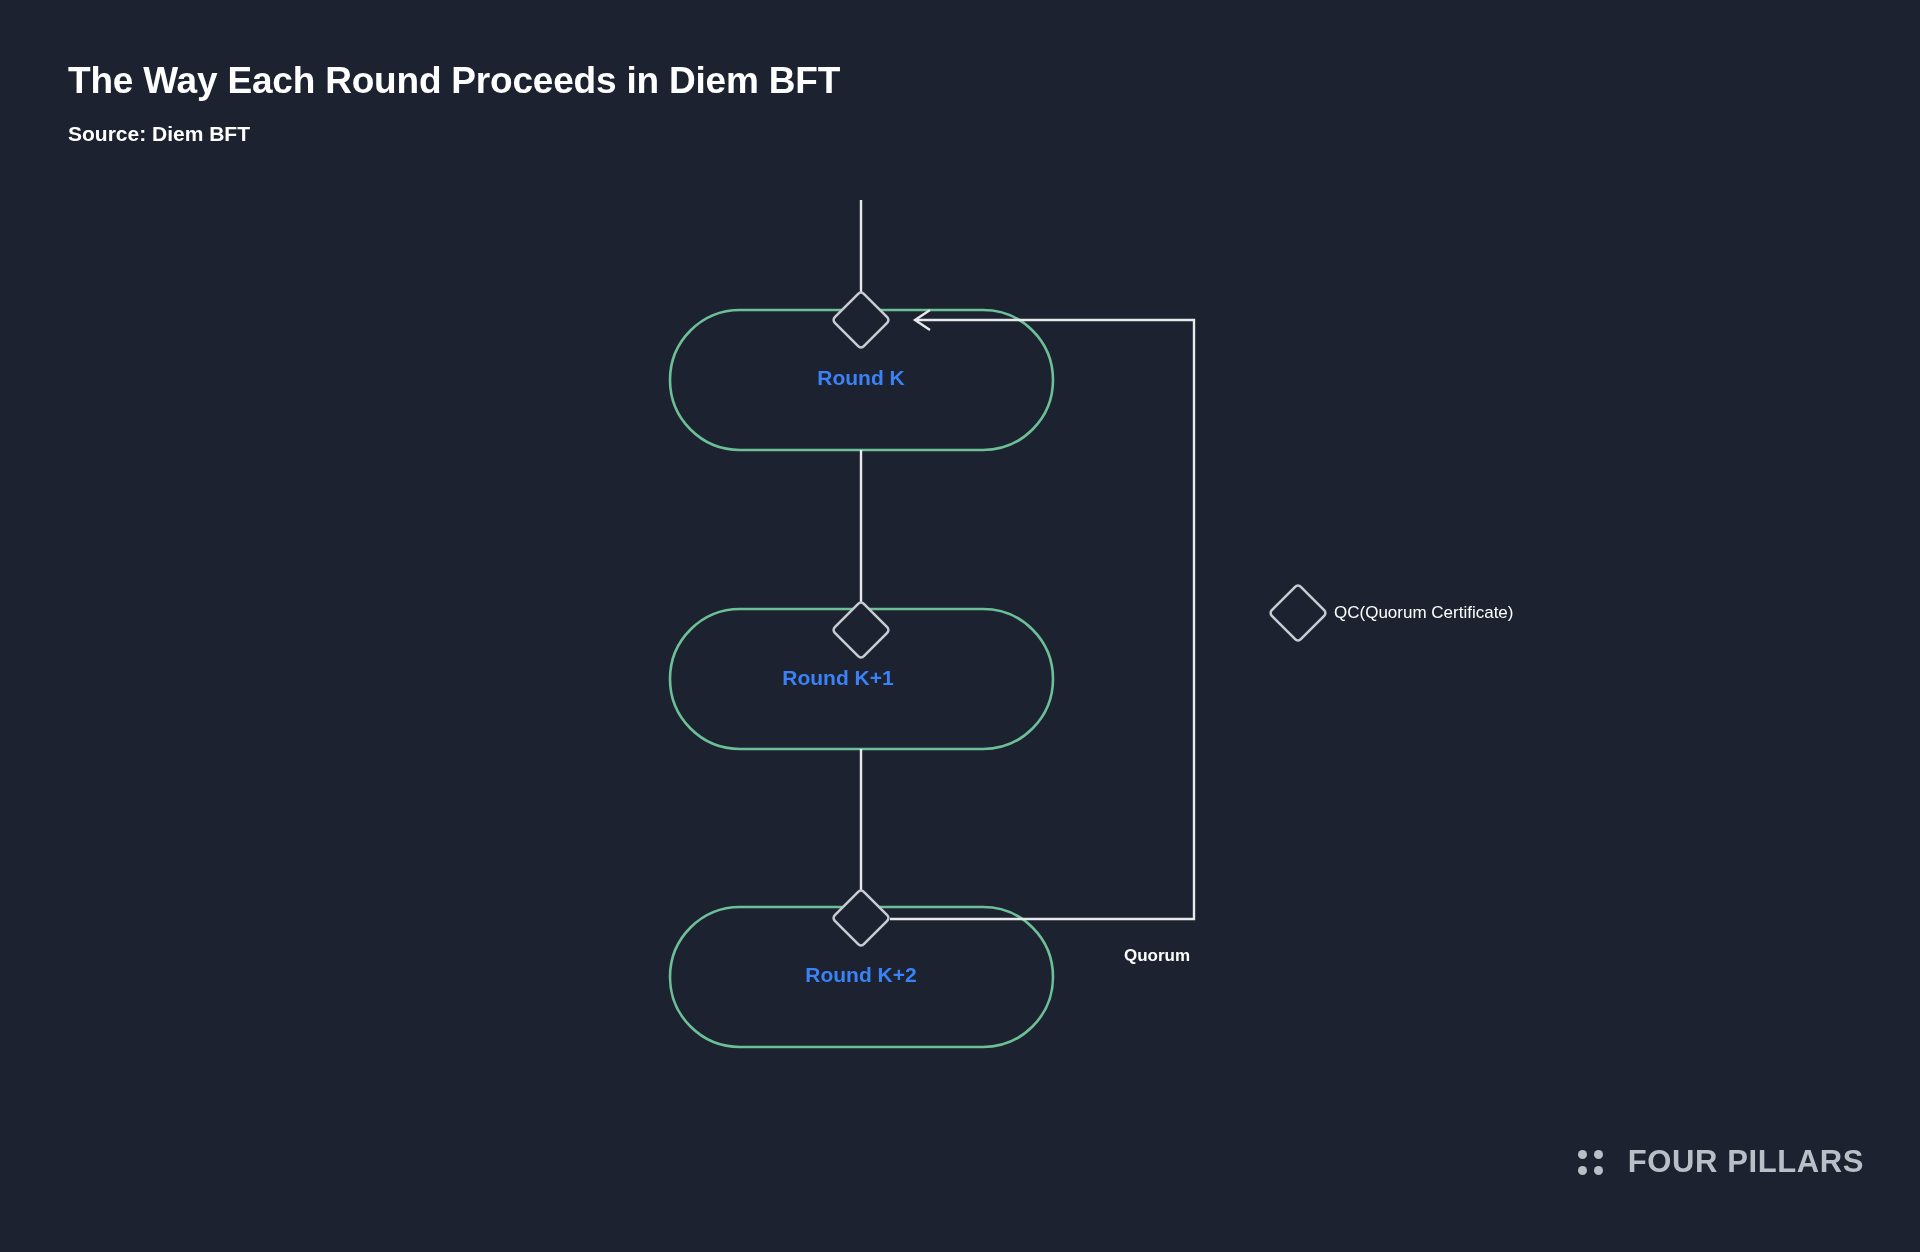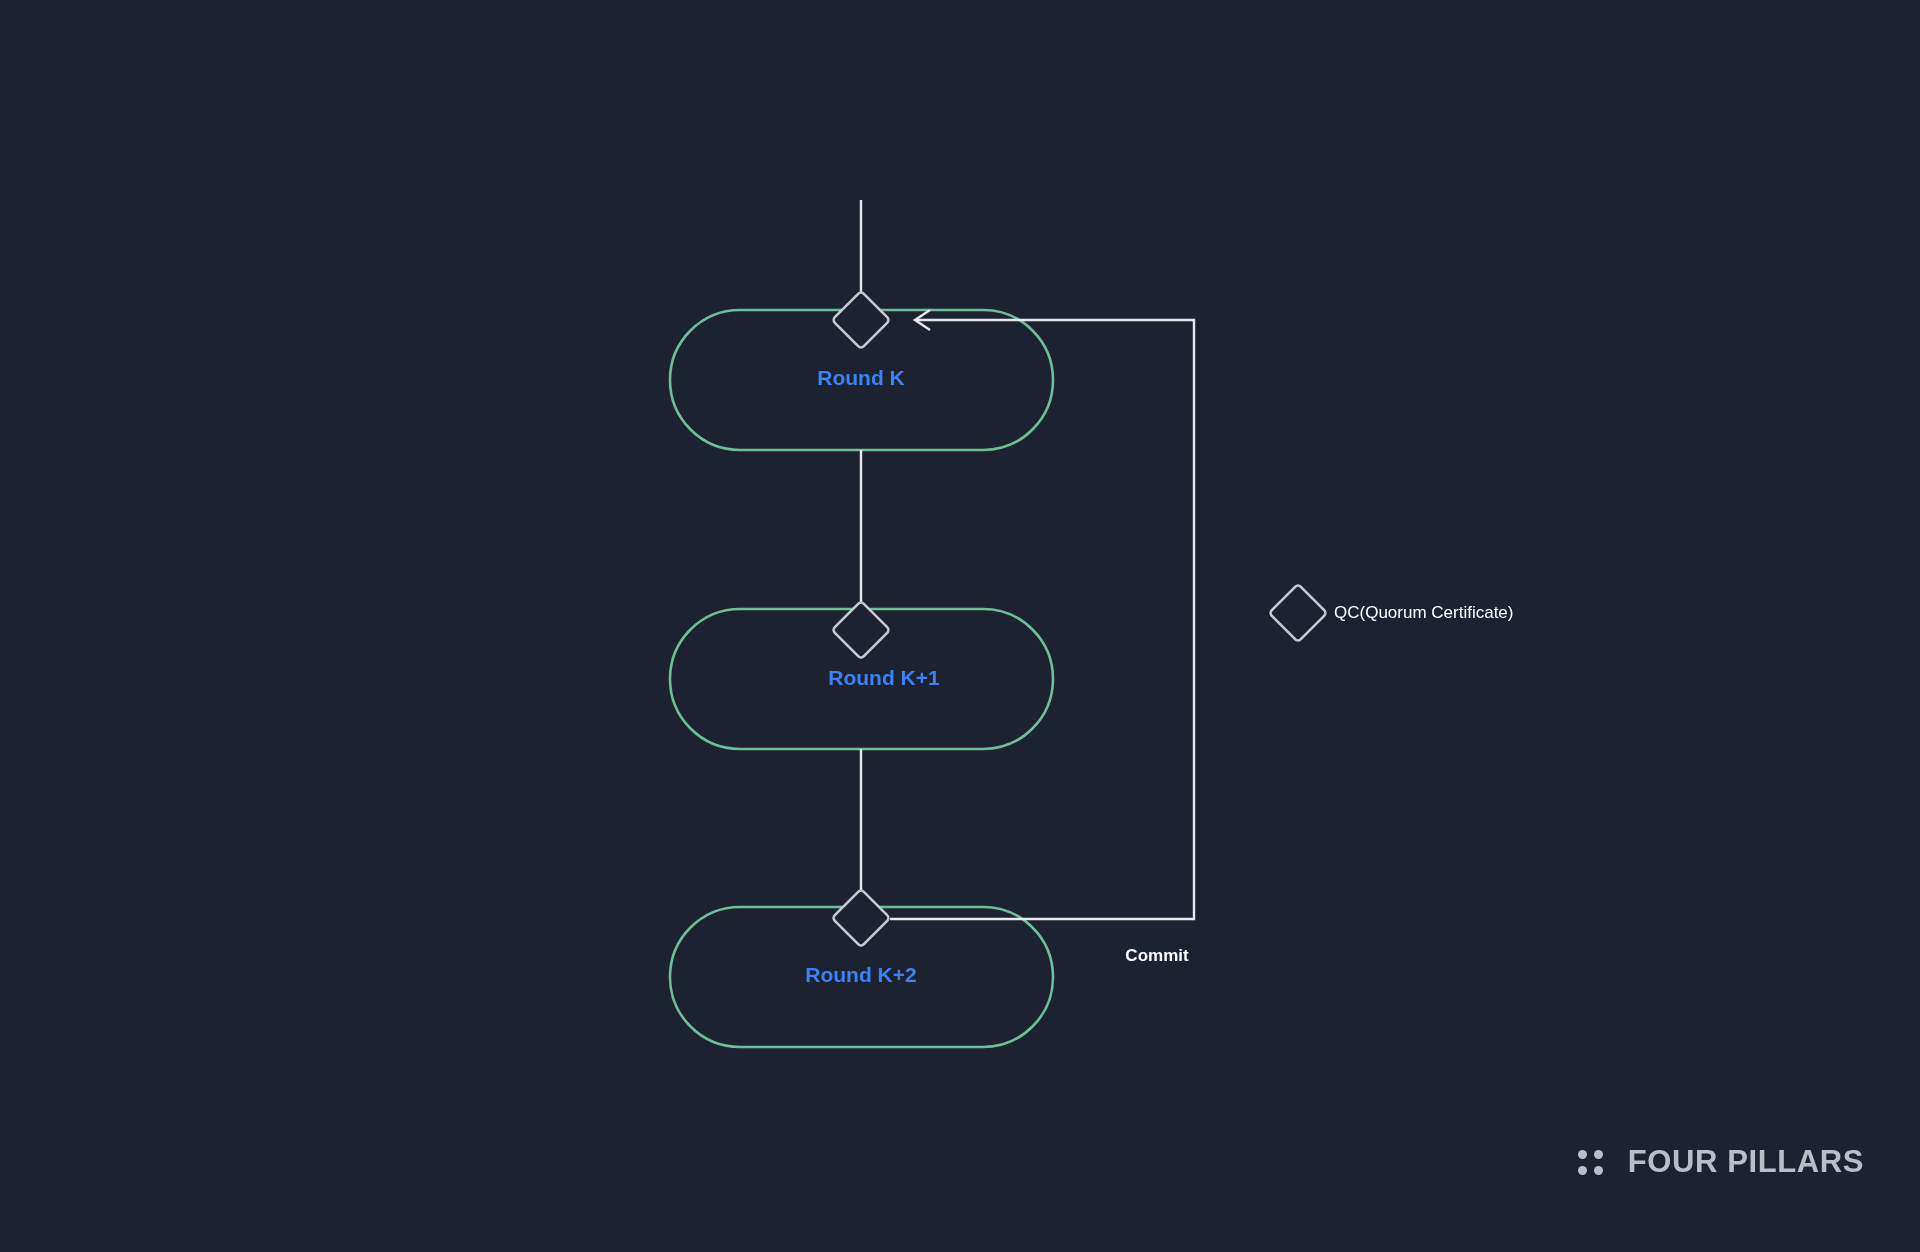--- a/index.html
+++ b/index.html
@@ -114,20 +114,24 @@
     letter-spacing: 0.6px;
     color: #b9bec7;
     white-space: nowrap;
   }
 </style>
 </head>
 <body>
 
 <div id="canvas">
 
+  <div class="header">
+    <h1 class="title">The Way Each Round Proceeds in Diem BFT</h1>
+    <p class="subtitle">Source: Diem BFT</p>
+  </div>
 
   <svg id="stage" viewBox="0 0 1920 1252" width="1920" height="1252">
 
     <path class="hit" d="M 861 200 L 861 298" stroke="#e8e9ec" stroke-width="2.4" fill="none"></path>
 
     <rect class="hit" x="670" y="310" width="383" height="140" rx="70" ry="70" fill="none" stroke="#6cbf97" stroke-width="2.6"></rect>
 
     <rect class="hit" x="840.5" y="299.5" width="41" height="41" rx="4" ry="4" transform="rotate(45 861 320)" fill="#1c2230" stroke="#c7cad0" stroke-width="2.6"></rect>
 
     <path class="hit" d="M 861 450 L 861 608" stroke="#e8e9ec" stroke-width="2.4" fill="none"></path>
@@ -142,25 +146,25 @@
 
     <path class="hit" d="M 890 919 L 1194 919 L 1194 320 L 917 320" stroke="#e8e9ec" stroke-width="2.4" fill="none" stroke-linecap="butt" stroke-linejoin="miter"></path>
 
     <path class="hit" d="M 930 310 L 915 320 L 930 330" stroke="#e8e9ec" stroke-width="2.4" fill="none" stroke-linecap="butt" stroke-linejoin="miter"></path>
 
     <rect class="hit" x="1277.5" y="592.5" width="41" height="41" rx="4" ry="4" transform="rotate(45 1298 613)" fill="#1c2230" stroke="#c7cad0" stroke-width="2.6"></rect>
   </svg>
 
   <div class="node-label" style="left:861px; top:378px;">Round K</div>
 
-  <div class="node-label" style="left:884px; top:678px;">Round K+1</div>
+  <div class="node-label" style="left:838px; top:678px;">Round K+1</div>
 
   <div class="node-label" style="left:861px; top:975px;">Round K+2</div>
 
-  <div class="edge-label" style="left:1157px; top:956px;">Commit</div>
+  <div class="edge-label" style="left:1157px; top:956px;">Quorum</div>
 
   <div class="legend-label" style="left:1334px; top:613px;">QC(Quorum Certificate)</div>
 
   <div class="brand">
     <span class="brand-dots">
       <i></i>
         <i></i>
         <i></i>
         <i></i>
     </span>

